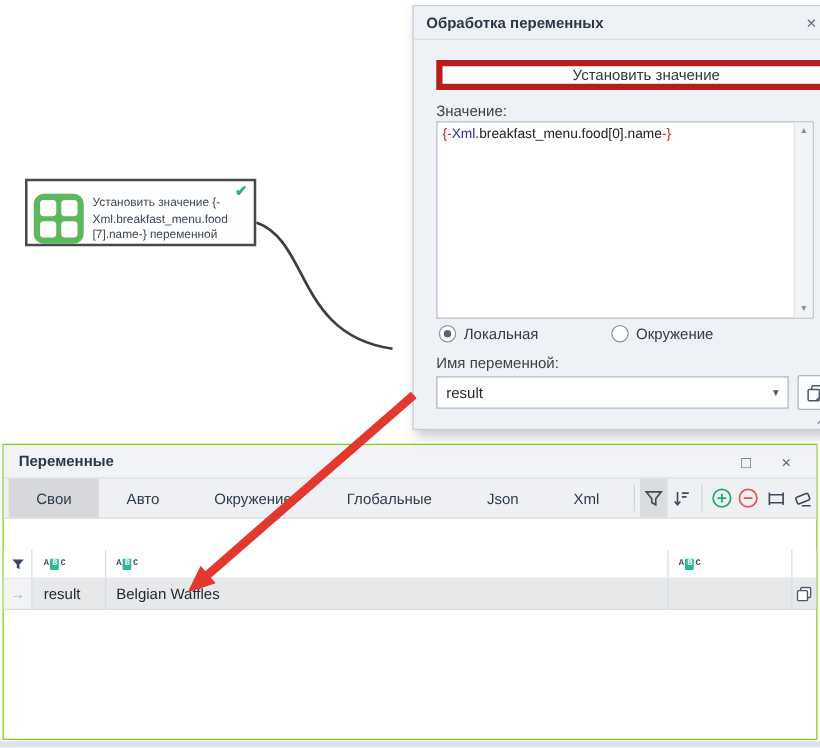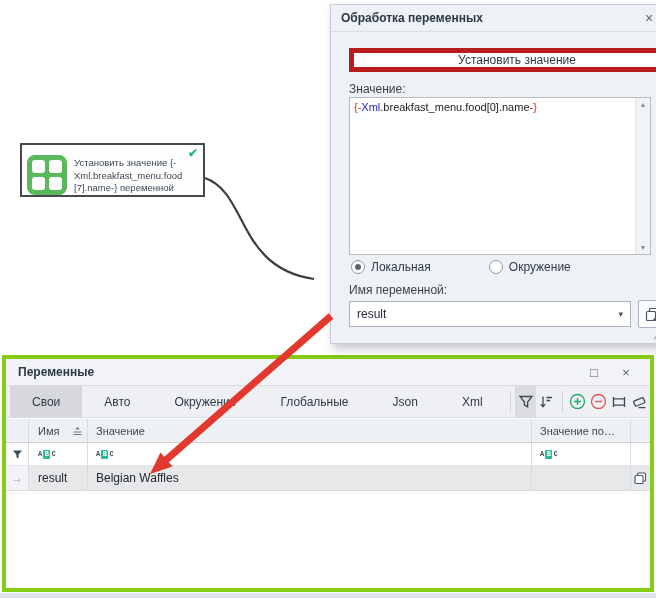--- a/index.html
+++ b/index.html
@@ -50,21 +50,21 @@
   .radio-global { margin-left:58px; }
   .varname-combo { position:absolute; left:18px; top:296px; width:282px; height:26px; background:#fff;
                    border:1px solid #aeb4bd; display:flex; align-items:center; padding-left:7px;
                    font-size:12px; color:#1f2630; }
   .copy-btn { position:absolute; left:307px; top:295px; width:28px; height:28px; background:#fbfcfd;
               border:1px solid #aeb4bd; border-radius:2px; display:flex; align-items:center; justify-content:center; }
   .grip { position:absolute; right:3px; bottom:3px; }
 
   
   .panel { position:absolute; left:2px; top:355px; width:652px; height:237px; background:#fff;
-           border:4px solid #84cc16; z-index:5; }
+           border:1px solid #84cc16; z-index:5; }
   .panel-titlebar { height:27px; background:#f1f3f6; border-bottom:1px solid #d8dce1;
                     display:flex; align-items:center; padding:0 12px; }
   .panel-title { font-size:12px; font-weight:bold; color:#2b3846; flex:1; }
   .win-btn { width:24px; text-align:center; color:#5a6572; font-size:13px; cursor:pointer; }
   .tabbar { height:32px; background:#eef0f3; border-bottom:1px solid #d8dce1; display:flex;
             align-items:stretch; padding-left:4px; font-size:12px; }
   .tab { padding:0 22px; display:flex; align-items:center; color:#2f3b49; cursor:pointer; }
   .tab.active { background:#d6d8db; }
   .vsep { width:1px; background:#cfd3d8; margin:5px 5px; }
   .tbtn { width:29px; display:flex; align-items:center; justify-content:center; cursor:pointer; }
@@ -210,37 +210,20 @@
     <div class="tbtn">
       <svg width="17" height="16" viewBox="0 0 17 16">
         <g transform="rotate(-22 8 8)">
             <rect x="3" y="5.2" width="10.5" height="5.6" rx="1.2" fill="none" stroke="#3d4a5c" stroke-width="1.3"></rect>
           </g>
         <path d="M7.5 13.6 H14.5" stroke="#3d4a5c" stroke-width="1.3"></path>
       </svg>
     </div>
   </div>
 
-  <div class="grid-row hdr">
-    <div class="c0"></div>
-    <div class="c1">
-      <span>Имя</span>
-      <svg class="sort-ind" width="11" height="10" viewBox="0 0 11 10">
-        <path d="M3.2 3.5 L5.5 1 L7.8 3.5 Z" fill="#6b7683"></path>
-        <path d="M1.5 6 H9.5 M1.5 8.5 H9.5" stroke="#6b7683" stroke-width="1"></path>
-      </svg>
-    </div>
-    <div class="c2">
-      <span>Значение</span>
-    </div>
-    <div class="c3">
-      <span>Значение по…</span>
-    </div>
-    <div class="c4"></div>
-  </div>
 
   <div class="grid-row flt">
     <div class="c0">
       <svg width="11" height="11" viewBox="0 0 11 11">
         <path d="M1 1.5 H10 L6.6 5.6 V9.4 L4.4 8.2 V5.6 Z" fill="#3d4a5c"></path>
       </svg>
     </div>
     <div class="c1">
       <span class="abc">
           <span class="l">A</span>

